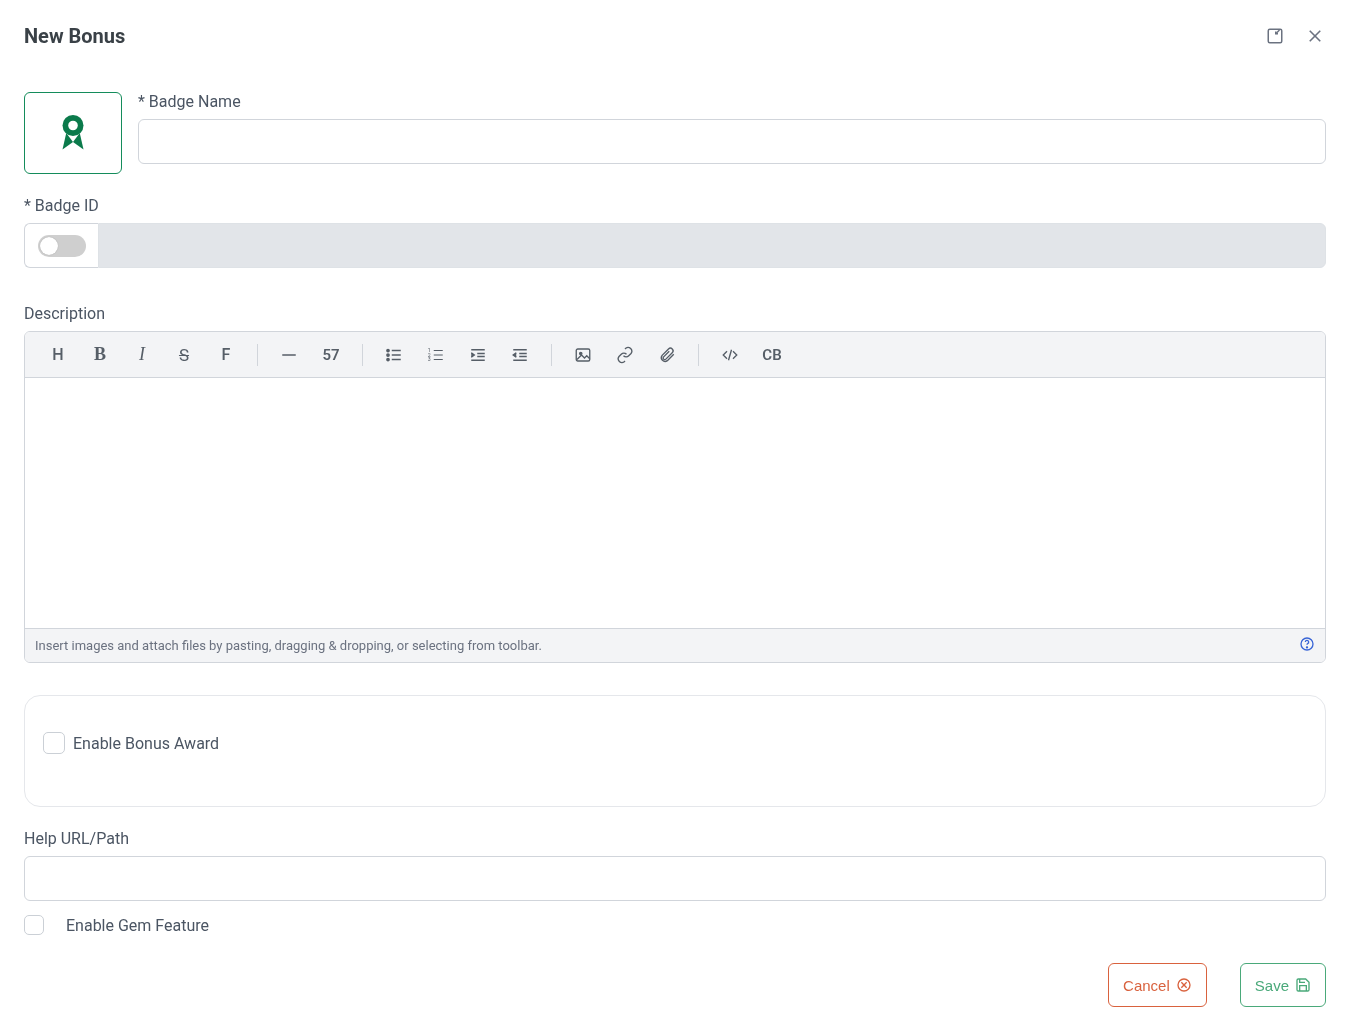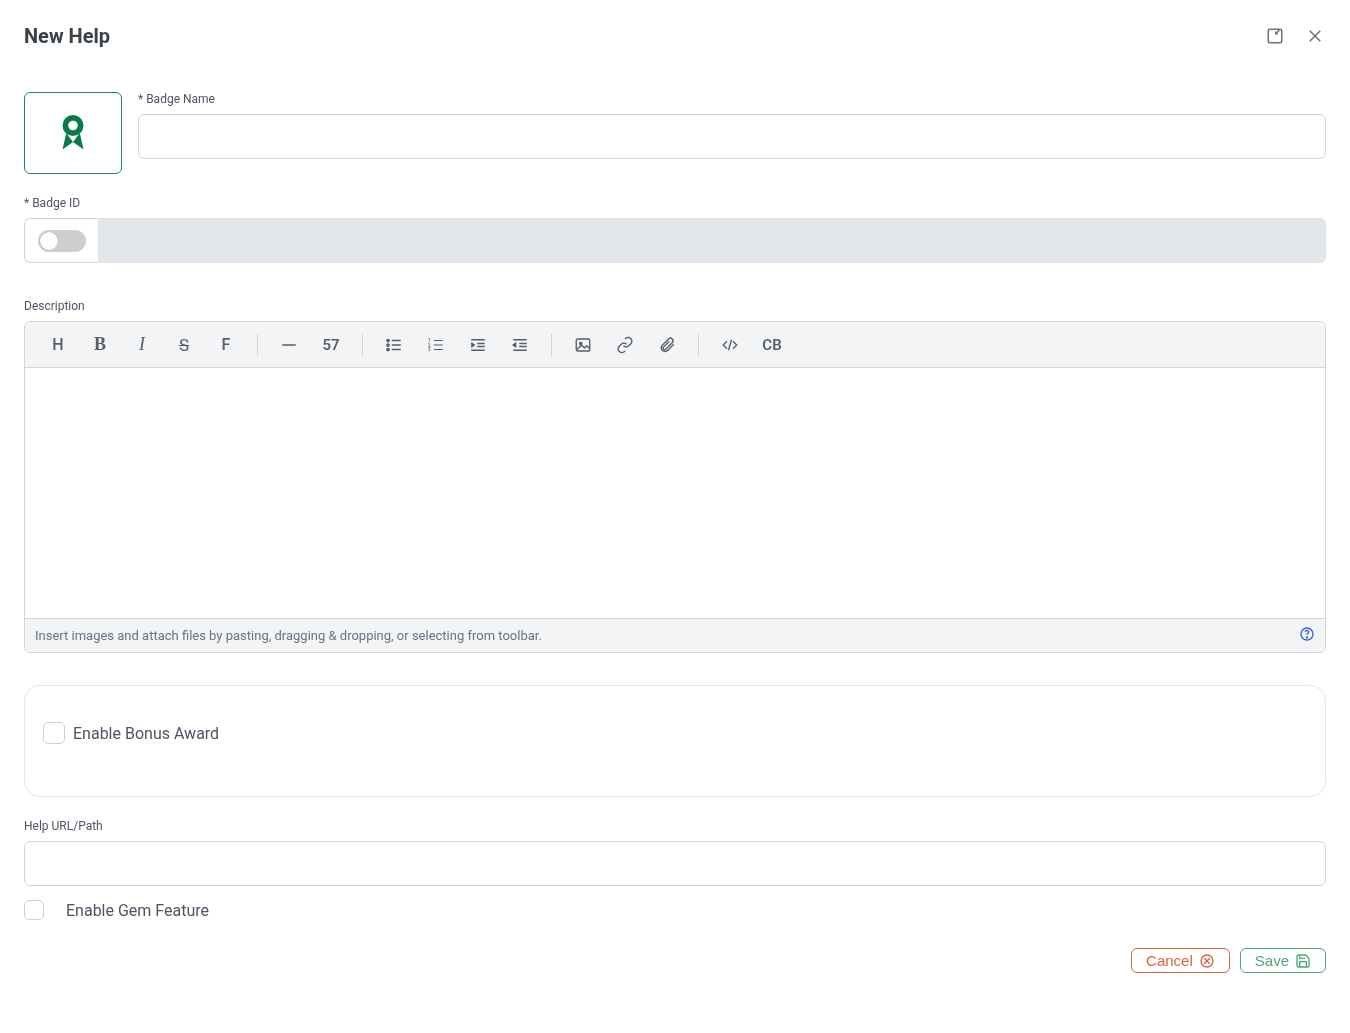--- a/index.html
+++ b/index.html
@@ -53,21 +53,21 @@
     width: 98px;
     height: 82px;
     border: 1px solid #148c5b;
     border-radius: 6px;
     display:flex; align-items:center; justify-content:center;
     cursor: pointer;
     flex-shrink:0;
   }
   .field-group { flex:1; display:flex; flex-direction:column; }
   .label {
-    font-size: 12px;
+    font-size: 16px;
     color: #4b5563;
     margin-bottom: 8px;
   }
   .text-input {
     width: 100%;
     height: 45px;
     border: 1px solid #d1d5db;
     border-radius: 6px;
     padding: 0 12px;
     font-size: 15px;
@@ -181,44 +181,45 @@
   .help-section { margin-top: 22px; }
   .gem-row { margin-top: 14px; display:flex; align-items:center; gap:22px; }
   .action-bar {
     display:flex;
     justify-content:flex-end;
     gap: 10px;
     padding: 0 24px;
     margin-top: 28px;
   }
   .btn {
-    height: 25px;
+    height: 44px;
     border-radius: 6px;
     padding: 0 14px;
     font-size: 15px;
     display:inline-flex; align-items:center; gap:6px;
     cursor:pointer;
     background:#fff;
+    margin-left:23px;
   }
   .btn-cancel {
     border: 1px solid #d9623e;
     color: #d9623e;
   }
   .btn-save {
     border: 1px solid #4aa97a;
     color: #4aa97a;
   }
 </style>
 </head>
 <body>
 
 <div class="modal">
 
   <div class="modal-header">
-    <div class="modal-title">New Help</div>
+    <div class="modal-title">New Bonus</div>
     <div class="header-icons">
       <button class="header-icon-btn" title="Minimize">
         <svg width="18" height="18" viewBox="0 0 24 24" fill="none" stroke="currentColor" stroke-width="2">
           <rect x="3" y="3" width="18" height="18" rx="2"></rect>
           <polyline points="16 9 13 9 13 6"></polyline>
           <line x1="18" y1="4" x2="13" y2="9"></line>
         </svg>
       </button>
       <button class="header-icon-btn" title="Close">
         <svg width="18" height="18" viewBox="0 0 24 24" fill="none" stroke="currentColor" stroke-width="2.2">

